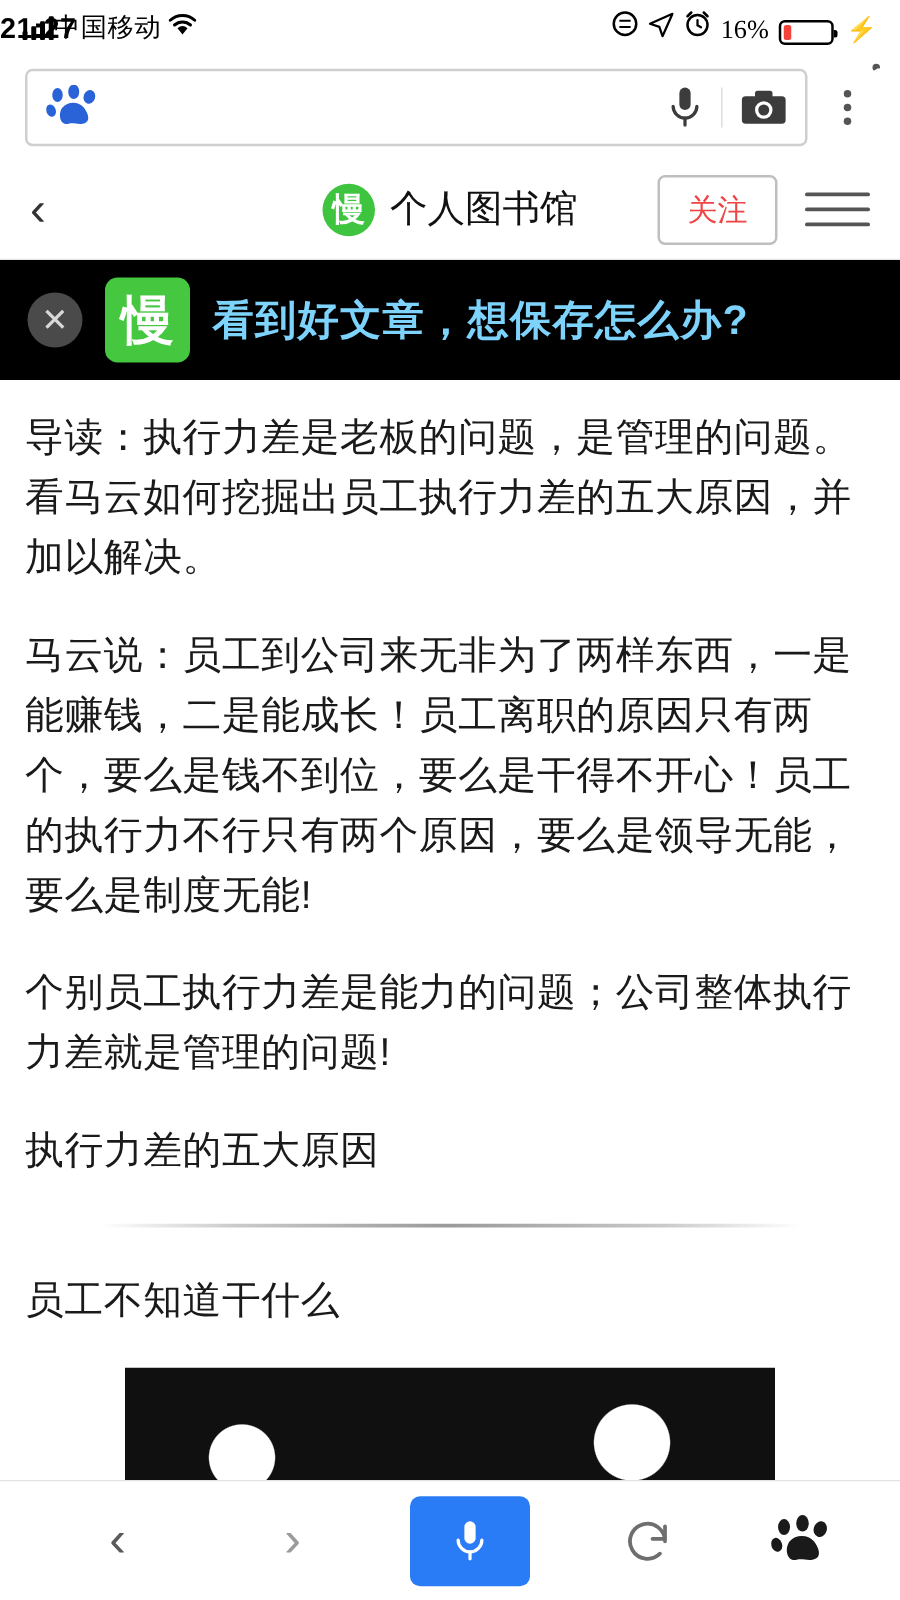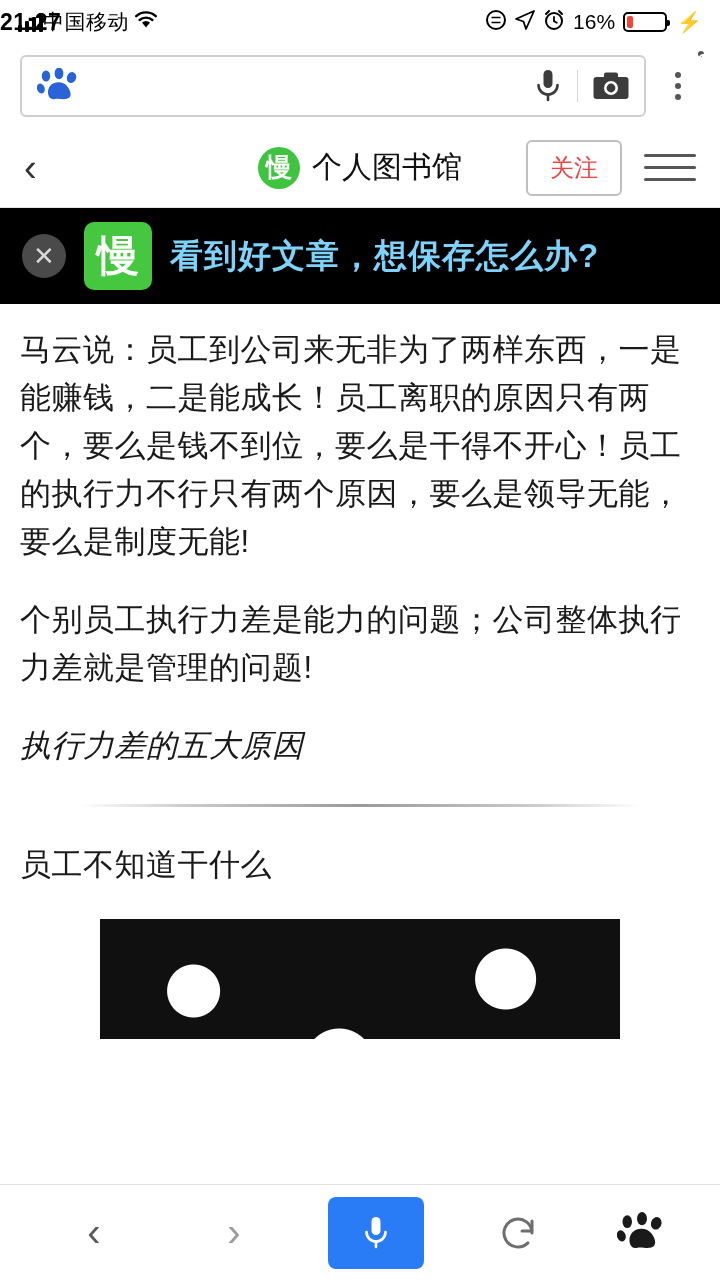--- a/index.html
+++ b/index.html
@@ -59,23 +59,24 @@
     position: absolute;
     left: 0; right: 0;
     text-align: left;
     font-size: 23px;
     font-weight: 600;
     letter-spacing: 0.5px;
   }
   .sb-right {
     margin-left: auto;
     display: flex;
-    align-items: center;
+    align-items: flex-end;
     gap: 8px;
     font-size: 21px;
+    font-family: Liberation Serif, serif;
   }
   .battery-pct { font-size: 21px; }
   .battery {
     width: 44px;
     height: 20px;
     border: 2px solid #000;
     border-radius: 5px;
     position: relative;
     box-sizing: border-box;
     display: flex;
@@ -302,21 +303,20 @@
   }
   .article p {
     margin: 0 0 30px 0;
     font-size: 31px;
     line-height: 1.55;
     color: #1a1a1a;
     letter-spacing: 0.5px;
   }
   .article p.tight {
     margin-bottom: 34px;
-    font-style: italic;
   }
   .hr-fade {
     height: 3px;
     margin: 8px 60px 34px 60px;
     background: linear-gradient(to right, rgba(0,0,0,0) 0%, #c9c9c9 20%, #9a9a9a 50%, #c9c9c9 80%, rgba(0,0,0,0) 100%);
     border-radius: 2px;
   }
   .figure {
     margin-top: 30px;
     height: 120px;
@@ -477,20 +477,21 @@
     </div>
 </div>
 
 <div class="promo">
   <div class="promo-close">✕</div>
   <div class="promo-icon">慢</div>
   <div class="promo-text">看到好文章，想保存怎么办?</div>
 </div>
 
 <div class="article">
+  <p>导读：执行力差是老板的问题，是管理的问题。看马云如何挖掘出员工执行力差的五大原因，并加以解决。</p>
   <p>马云说：员工到公司来无非为了两样东西，一是能赚钱，二是能成长！员工离职的原因只有两个，要么是钱不到位，要么是干得不开心！员工的执行力不行只有两个原因，要么是领导无能，要么是制度无能!</p>
   <p>个别员工执行力差是能力的问题；公司整体执行力差就是管理的问题!</p>
   <p class="tight">执行力差的五大原因</p>
   <div class="hr-fade"></div>
   <p>员工不知道干什么</p>
   <div class="figure">
     <div class="figure-inner"></div>
   </div>
 </div>
 

